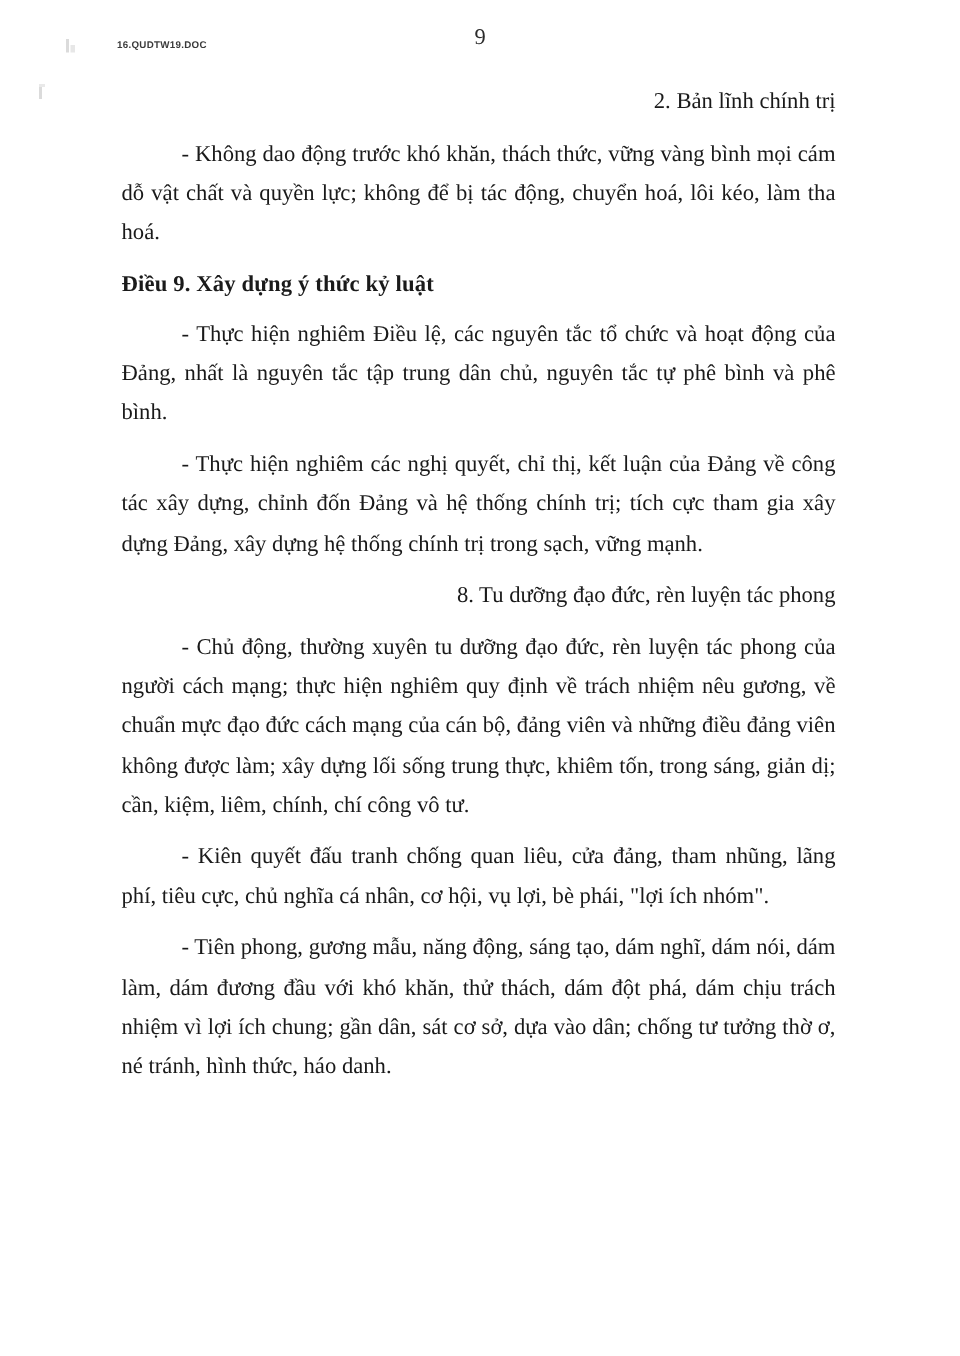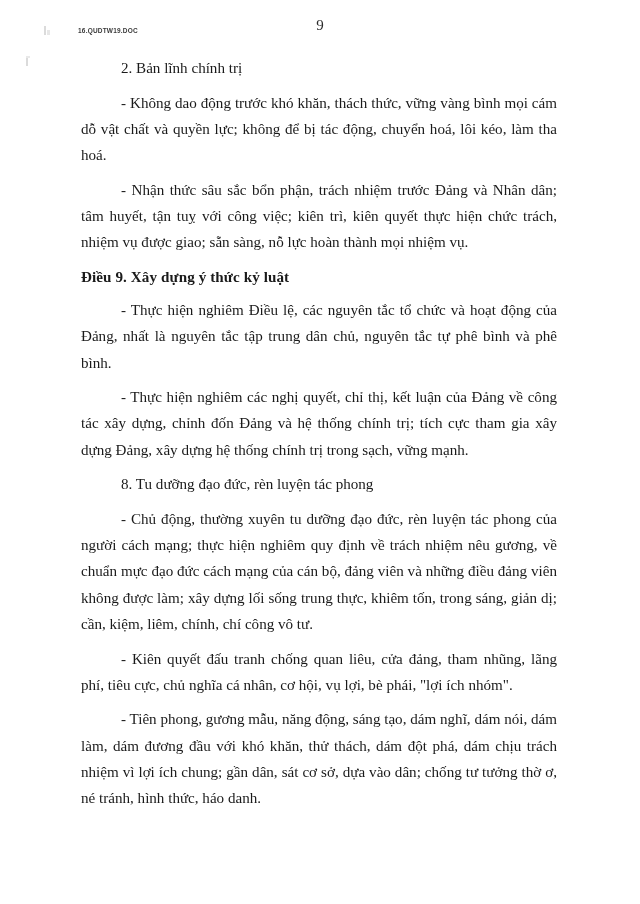--- a/index.html
+++ b/index.html
@@ -66,21 +66,21 @@
     -webkit-hyphens: none;
     hyphens: none;
   }
   p.para {
     text-indent: 40px;
     margin-bottom: 8.5px;
   }
   p.sub {
     text-indent: 40px;
     margin-bottom: 8.5px;
-    text-align: left;
+    text-align: right;
   }
   p.heading {
     font-weight: 700;
     text-align: left;
     text-indent: 0;
     margin-bottom: 7px;
     letter-spacing: .1px;
   }
 </style>
 </head>
@@ -93,21 +93,20 @@
   <div class="speck speck-c"></div>
   <div class="speck speck-d"></div>
 
   <div class="doc-code">16.QUDTW19.DOC</div>
 
   <div class="page-number">9</div>
 
   <div class="body" id="body-content">
       <p class="sub">2. Bản lĩnh chính trị</p>
       <p class="para">- Không dao động trước khó khăn, thách thức, vững vàng bình mọi cám dỗ vật chất và quyền lực; không để bị tác động, chuyển hoá, lôi kéo, làm tha hoá.</p>
-      <p class="para">- Nhận thức sâu sắc bổn phận, trách nhiệm trước Đảng và Nhân dân; tâm huyết, tận tuỵ với công việc; kiên trì, kiên quyết thực hiện chức trách, nhiệm vụ được giao; sẵn sàng, nỗ lực hoàn thành mọi nhiệm vụ.</p>
       <p class="heading">Điều 9. Xây dựng ý thức kỷ luật</p>
       <p class="para">- Thực hiện nghiêm Điều lệ, các nguyên tắc tổ chức và hoạt động của Đảng, nhất là nguyên tắc tập trung dân chủ, nguyên tắc tự phê bình và phê bình.</p>
       <p class="para">- Thực hiện nghiêm các nghị quyết, chỉ thị, kết luận của Đảng về công tác xây dựng, chỉnh đốn Đảng và hệ thống chính trị; tích cực tham gia xây dựng Đảng, xây dựng hệ thống chính trị trong sạch, vững mạnh.</p>
       <p class="sub">8. Tu dưỡng đạo đức, rèn luyện tác phong</p>
       <p class="para">- Chủ động, thường xuyên tu dưỡng đạo đức, rèn luyện tác phong của người cách mạng; thực hiện nghiêm quy định về trách nhiệm nêu gương, về chuẩn mực đạo đức cách mạng của cán bộ, đảng viên và những điều đảng viên không được làm; xây dựng lối sống trung thực, khiêm tốn, trong sáng, giản dị; cần, kiệm, liêm, chính, chí công vô tư.</p>
       <p class="para">- Kiên quyết đấu tranh chống quan liêu, cửa đảng, tham nhũng, lãng phí, tiêu cực, chủ nghĩa cá nhân, cơ hội, vụ lợi, bè phái, "lợi ích nhóm".</p>
       <p class="para">- Tiên phong, gương mẫu, năng động, sáng tạo, dám nghĩ, dám nói, dám làm, dám đương đầu với khó khăn, thử thách, dám đột phá, dám chịu trách nhiệm vì lợi ích chung; gần dân, sát cơ sở, dựa vào dân; chống tư tưởng thờ ơ, né tránh, hình thức, háo danh.</p>
     </div>
 
 </div>

